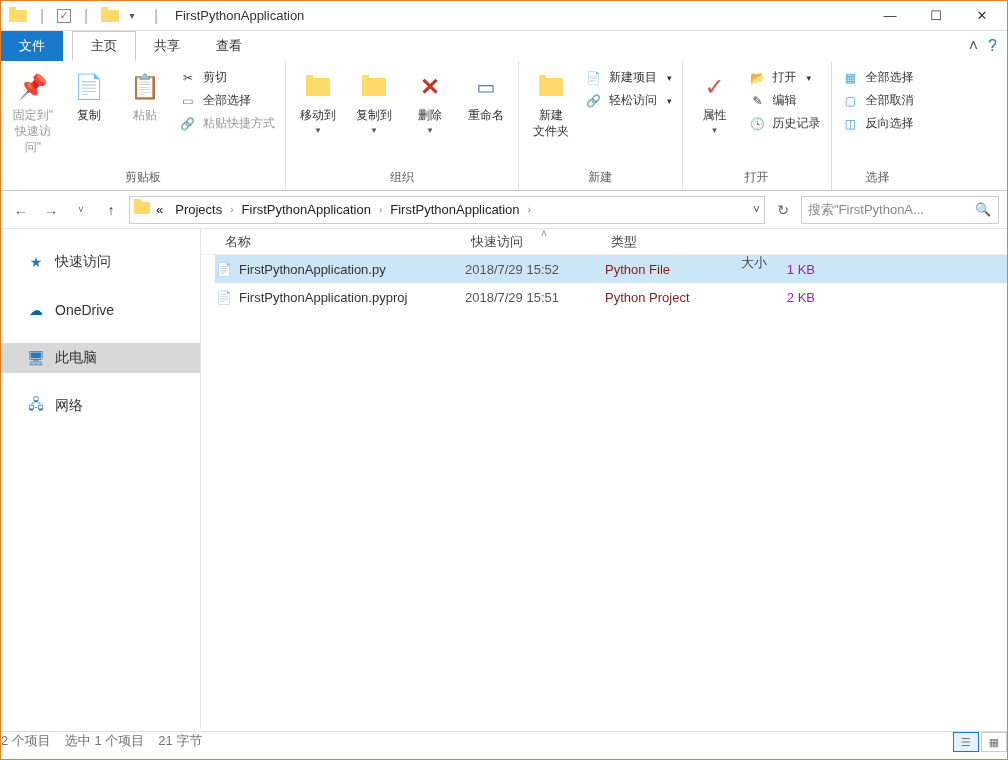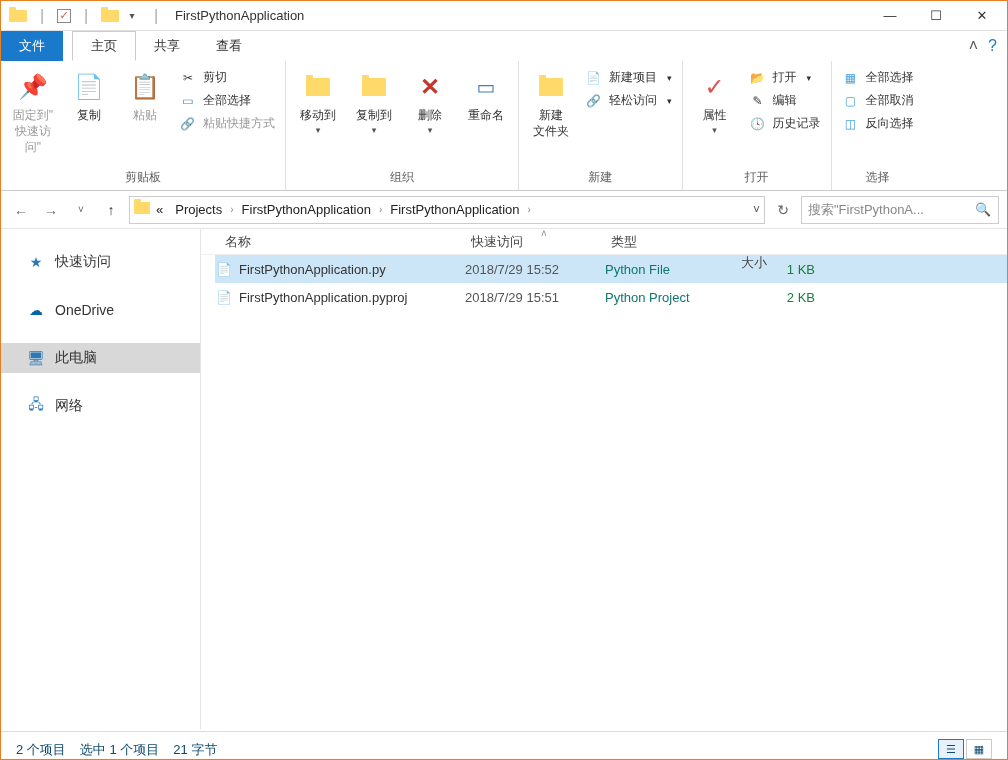--- a/index.html
+++ b/index.html
@@ -61,25 +61,25 @@
 .c-name { width: 260px; padding-left: 24px !important; }
 .c-date { width: 140px; }
 .c-type { width: 130px; }
 .c-size { width: 90px; text-align: right; margin-top: 43px; }
 .sort-ind { position: absolute; left: 340px; top: -1px; color: #888; font-size: 10px; }
 .filerow { display: flex; align-items: center; height: 28px; font-size: 13px; color: #333; margin-left: 14px; padding-right: 10px; }
 .filerow.sel { background: #cde6f7; }
 .filerow .f-name { width: 250px; display: flex; align-items: center; gap: 6px; }
 .filerow .f-ico { width: 18px; height: 18px; display: inline-flex; align-items: center; justify-content: center; }
 .filerow .f-date { width: 140px; color: #555; }
-.filerow .f-type { width: 130px; color: #0f766e; }
-.filerow .f-size { width: 80px; text-align: right; color: #15803d; }
-
-
-.statusbar { position: absolute; bottom: 0; left: 0; right: 0; height: 28px; border-top: 1px solid #ddd; display: flex; align-items: flex-end; padding: 0 15px; font-size: 13px; color: #0c4a6e; background: #fff; }
+.filerow .f-type { width: 130px; color: #7f1d1d; }
+.filerow .f-size { width: 80px; text-align: right; color: #a21caf; }
+
+
+.statusbar { position: absolute; bottom: 0; left: 0; right: 0; height: 28px; border-top: 1px solid #ddd; display: flex; align-items: flex-start; padding: 0 0; font-size: 13px; color: #737373; background: #fff; }
 .statusbar .seg { margin-right: 14px; }
 .statusbar .views { margin-left: auto; display: flex; gap: 2px; }
 .statusbar .vbtn { width: 26px; height: 20px; border: 1px solid #ccc; display: flex; align-items: center; justify-content: center; font-size: 11px; }
 .statusbar .vbtn.active { border-color: #1979ca; background: #e6f1fb; }
 
 
 .folder-ico { width: 16px; height: 12px; background: #ffd96a; border-radius: 1px; position: relative; display: inline-block; }
 .folder-ico:before { content: ''; position: absolute; top: -3px; left: 0; width: 7px; height: 3px; background: #ffd96a; border-radius: 1px 1px 0 0; }
 </style>
 </head>

